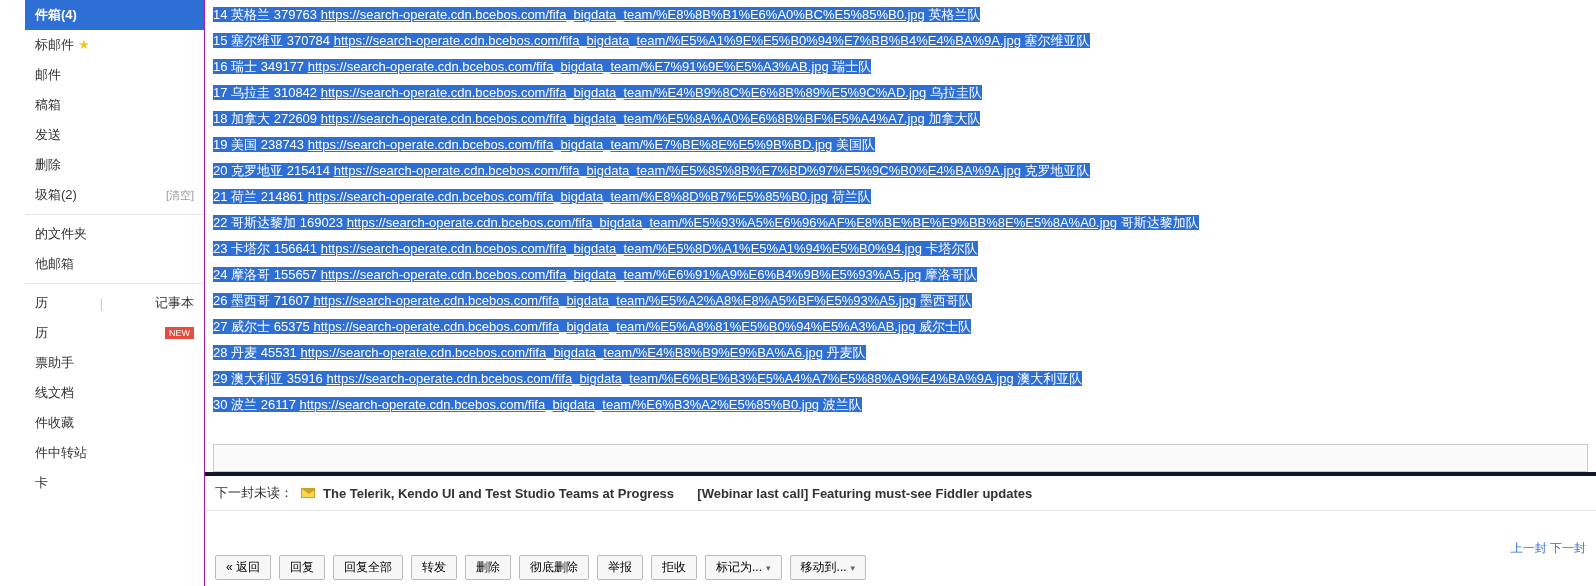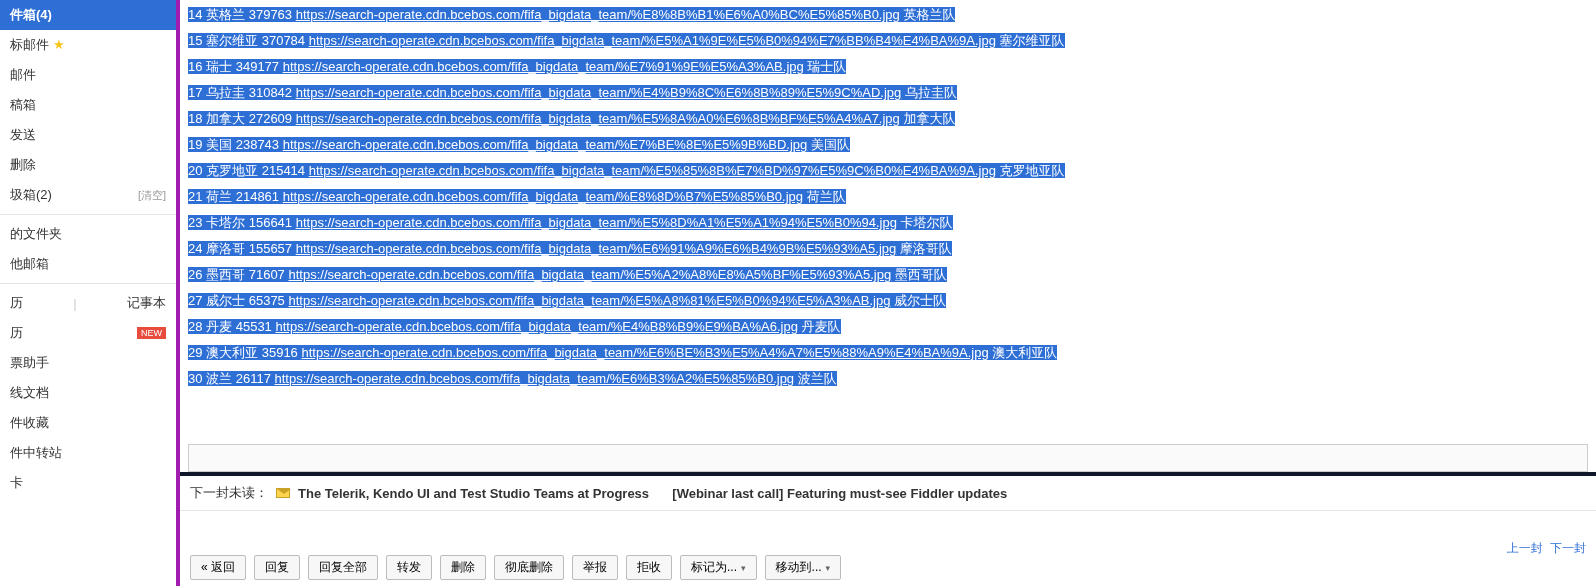--- a/index.html
+++ b/index.html
@@ -1,18 +1,18 @@
 <!DOCTYPE html>
 <html><head>
 <meta charset="utf-8">
 <style>
 * { margin: 0; padding: 0; box-sizing: border-box; }
 body { font-family: Arial, "Microsoft YaHei", sans-serif; font-size: 13px; color: #333; background: #fff; overflow: hidden; }
 .container { display: flex; width: 1596px; height: 586px; }
-.sidebar { width: 180px; background: #fff; border-right: 4px solid #a21caf; flex-shrink: 0; }
+.sidebar { width: 180px; background: #fff; border-right: 1px solid #a21caf; flex-shrink: 0; margin-left: 25px; }
 .side-item { padding: 6px 10px; cursor: pointer; color: #333; display: flex; align-items: center; justify-content: space-between; }
 .side-item.active { background: #2e6fd6; color: #fff; font-weight: bold; }
 .star { color: #f5c518; margin-left: 4px; }
 .new-badge { background: #e74c3c; color: #fff; font-size: 9px; padding: 1px 4px; border-radius: 0; margin-left: 4px; }
 .clear-link { color: #999; font-size: 11px; }
 .divider-line { border-top: 1px solid #e5e5e5; margin: 4px 0; }
 .sep { color: #ccc; margin: 0 4px; }
 .main { flex: 1; display: flex; flex-direction: column; overflow: hidden; }
 .content { flex: 1; overflow: auto; padding: 2px 0 10px 0; background: #fff; }
 .row { line-height: 26px; padding: 0 8px; white-space: nowrap; }
@@ -20,21 +20,21 @@
 .sel a { color: #fff; }
 .row a { text-decoration: underline; }
 .reply-box { border: 1px solid #ccc; margin: 6px 8px 0 8px; height: 28px; background: #fafafa; }
 .next-bar { padding: 8px 10px; border-top: 4px solid #0f172a; display: flex; align-items: center; gap: 8px; color: #333; text-align: right; }
 .mail-icon { width: 14px; height: 10px; background: #ffd54f; border: 1px solid #c9a227; display: inline-block; position: relative; }
 .mail-icon::before { content: ""; position: absolute; left: 0; top: 0; border-left: 7px solid transparent; border-right: 7px solid transparent; border-top: 5px solid #c9a227; }
 .toolbar { padding: 6px 10px; display: flex; align-items: center; gap: 8px; border-top: 1px solid #e5e5e5; }
 .btn { border: 1px solid #bbb; background: #f7f7f7; padding: 3px 10px; font-size: 12px; cursor: pointer; border-radius: 2px; margin-top: 38px; }
 .btn.sel-btn { display: inline-flex; align-items: center; gap: 4px; }
 .chev { font-size: 9px; color: #666; }
-.nav-links { margin-left: auto; color: #2e6fd6; font-size: 12px; font-family: Liberation Mono, monospace; }
+.nav-links { margin-left: auto; color: #2e6fd6; font-size: 12px; }
 .nav-links span { cursor: pointer; }
 .bold { font-weight: bold; }
 </style>
 </head>
 <body>
 
 <div class="container">
   <div class="sidebar">
     <div id="side-group1">
         <div class="side-item active">
@@ -97,20 +97,21 @@
   <div class="main">
     <div class="content" id="content">
         <div class="row"><span class="sel"><span>14 </span><span>英格兰 </span><span>379763 </span><a>https://search-operate.cdn.bcebos.com/fifa_bigdata_team/%E8%8B%B1%E6%A0%BC%E5%85%B0.jpg</a><span> 英格兰队</span></span></div>
         <div class="row"><span class="sel"><span>15 </span><span>塞尔维亚 </span><span>370784 </span><a>https://search-operate.cdn.bcebos.com/fifa_bigdata_team/%E5%A1%9E%E5%B0%94%E7%BB%B4%E4%BA%9A.jpg</a><span> 塞尔维亚队</span></span></div>
         <div class="row"><span class="sel"><span>16 </span><span>瑞士 </span><span>349177 </span><a>https://search-operate.cdn.bcebos.com/fifa_bigdata_team/%E7%91%9E%E5%A3%AB.jpg</a><span> 瑞士队</span></span></div>
         <div class="row"><span class="sel"><span>17 </span><span>乌拉圭 </span><span>310842 </span><a>https://search-operate.cdn.bcebos.com/fifa_bigdata_team/%E4%B9%8C%E6%8B%89%E5%9C%AD.jpg</a><span> 乌拉圭队</span></span></div>
         <div class="row"><span class="sel"><span>18 </span><span>加拿大 </span><span>272609 </span><a>https://search-operate.cdn.bcebos.com/fifa_bigdata_team/%E5%8A%A0%E6%8B%BF%E5%A4%A7.jpg</a><span> 加拿大队</span></span></div>
         <div class="row"><span class="sel"><span>19 </span><span>美国 </span><span>238743 </span><a>https://search-operate.cdn.bcebos.com/fifa_bigdata_team/%E7%BE%8E%E5%9B%BD.jpg</a><span> 美国队</span></span></div>
         <div class="row"><span class="sel"><span>20 </span><span>克罗地亚 </span><span>215414 </span><a>https://search-operate.cdn.bcebos.com/fifa_bigdata_team/%E5%85%8B%E7%BD%97%E5%9C%B0%E4%BA%9A.jpg</a><span> 克罗地亚队</span></span></div>
         <div class="row"><span class="sel"><span>21 </span><span>荷兰 </span><span>214861 </span><a>https://search-operate.cdn.bcebos.com/fifa_bigdata_team/%E8%8D%B7%E5%85%B0.jpg</a><span> 荷兰队</span></span></div>
+        <div class="row"><span class="sel"><span>22 </span><span>哥斯达黎加 </span><span>169023 </span><a>https://search-operate.cdn.bcebos.com/fifa_bigdata_team/%E5%93%A5%E6%96%AF%E8%BE%BE%E9%BB%8E%E5%8A%A0.jpg</a><span> 哥斯达黎加队</span></span></div>
         <div class="row"><span class="sel"><span>23 </span><span>卡塔尔 </span><span>156641 </span><a>https://search-operate.cdn.bcebos.com/fifa_bigdata_team/%E5%8D%A1%E5%A1%94%E5%B0%94.jpg</a><span> 卡塔尔队</span></span></div>
         <div class="row"><span class="sel"><span>24 </span><span>摩洛哥 </span><span>155657 </span><a>https://search-operate.cdn.bcebos.com/fifa_bigdata_team/%E6%91%A9%E6%B4%9B%E5%93%A5.jpg</a><span> 摩洛哥队</span></span></div>
         <div class="row"><span class="sel"><span>26 </span><span>墨西哥 </span><span>71607 </span><a>https://search-operate.cdn.bcebos.com/fifa_bigdata_team/%E5%A2%A8%E8%A5%BF%E5%93%A5.jpg</a><span> 墨西哥队</span></span></div>
         <div class="row"><span class="sel"><span>27 </span><span>威尔士 </span><span>65375 </span><a>https://search-operate.cdn.bcebos.com/fifa_bigdata_team/%E5%A8%81%E5%B0%94%E5%A3%AB.jpg</a><span> 威尔士队</span></span></div>
         <div class="row"><span class="sel"><span>28 </span><span>丹麦 </span><span>45531 </span><a>https://search-operate.cdn.bcebos.com/fifa_bigdata_team/%E4%B8%B9%E9%BA%A6.jpg</a><span> 丹麦队</span></span></div>
         <div class="row"><span class="sel"><span>29 </span><span>澳大利亚 </span><span>35916 </span><a>https://search-operate.cdn.bcebos.com/fifa_bigdata_team/%E6%BE%B3%E5%A4%A7%E5%88%A9%E4%BA%9A.jpg</a><span> 澳大利亚队</span></span></div>
         <div class="row"><span class="sel"><span>30 </span><span>波兰 </span><span>26117 </span><a>https://search-operate.cdn.bcebos.com/fifa_bigdata_team/%E6%B3%A2%E5%85%B0.jpg</a><span> 波兰队</span></span></div>
       </div>
 
     <div class="reply-box"></div>

